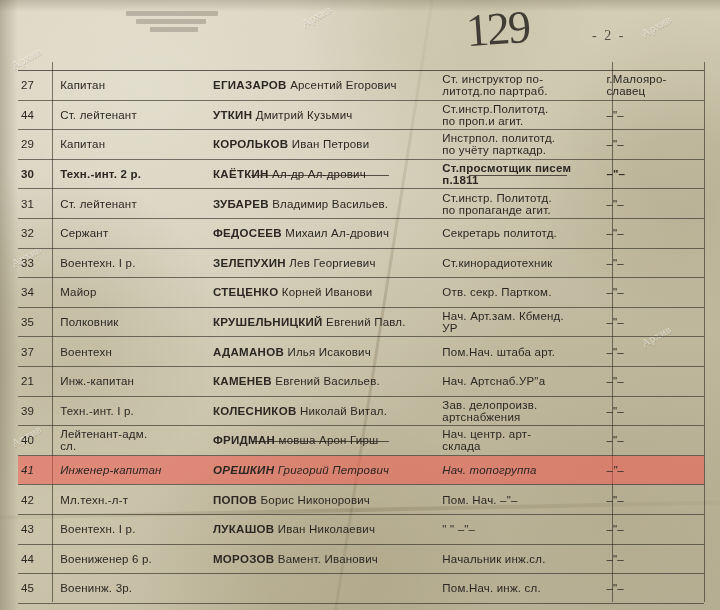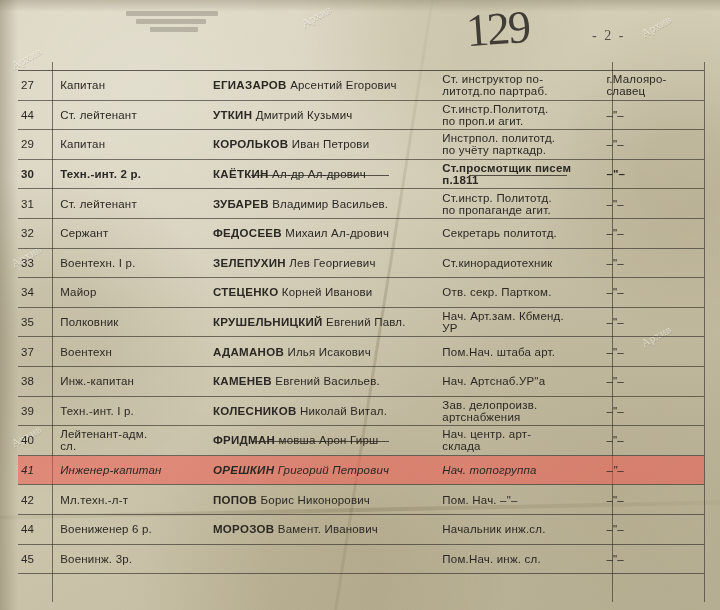--- a/index.html
+++ b/index.html
@@ -290,21 +290,21 @@
           <td class="c-place">–"–</td>
         </tr>
         <tr>
           <td class="c-num">37</td>
           <td class="c-rank">Воентехн</td>
           <td class="c-name"><span class="surname">АДАМАНОВ</span> <span class="given">Илья Исакович</span></td>
           <td class="c-post">Пом.Нач. штаба арт.</td>
           <td class="c-place">–"–</td>
         </tr>
         <tr>
-          <td class="c-num">38</td>
+          <td class="c-num">21</td>
           <td class="c-rank">Инж.-капитан</td>
           <td class="c-name"><span class="surname">КАМЕНЕВ</span> <span class="given">Евгений Васильев.</span></td>
           <td class="c-post">Нач. Артснаб.УР"а</td>
           <td class="c-place">–"–</td>
         </tr>
         <tr>
           <td class="c-num">39</td>
           <td class="c-rank">Техн.-инт. I р.</td>
           <td class="c-name"><span class="surname">КОЛЕСНИКОВ</span> <span class="given">Николай Витал.</span></td>
           <td class="c-post">Зав. делопроизв.<br>артснабжения</td>
@@ -325,20 +325,27 @@
           <td class="c-place">–"–</td>
         </tr>
         <tr>
           <td class="c-num">42</td>
           <td class="c-rank">Мл.техн.-л-т</td>
           <td class="c-name"><span class="surname">ПОПОВ</span> <span class="given">Борис Никонорович</span></td>
           <td class="c-post">Пом. Нач. –"–</td>
           <td class="c-place">–"–</td>
         </tr>
         <tr>
+          <td class="c-num">43</td>
+          <td class="c-rank">Воентехн. I р.</td>
+          <td class="c-name"><span class="surname">ЛУКАШОВ</span> <span class="given">Иван Николаевич</span></td>
+          <td class="c-post">"   "   –"–</td>
+          <td class="c-place">–"–</td>
+        </tr>
+        <tr>
           <td class="c-num">44</td>
           <td class="c-rank">Воениженер 6 р.</td>
           <td class="c-name"><span class="surname">МОРОЗОВ</span> <span class="given">Вамент. Иванович</span></td>
           <td class="c-post">Начальник инж.сл.</td>
           <td class="c-place">–"–</td>
         </tr>
         <tr>
           <td class="c-num">45</td>
           <td class="c-rank">Военинж. 3р.</td>
           <td class="c-name"> </td>

